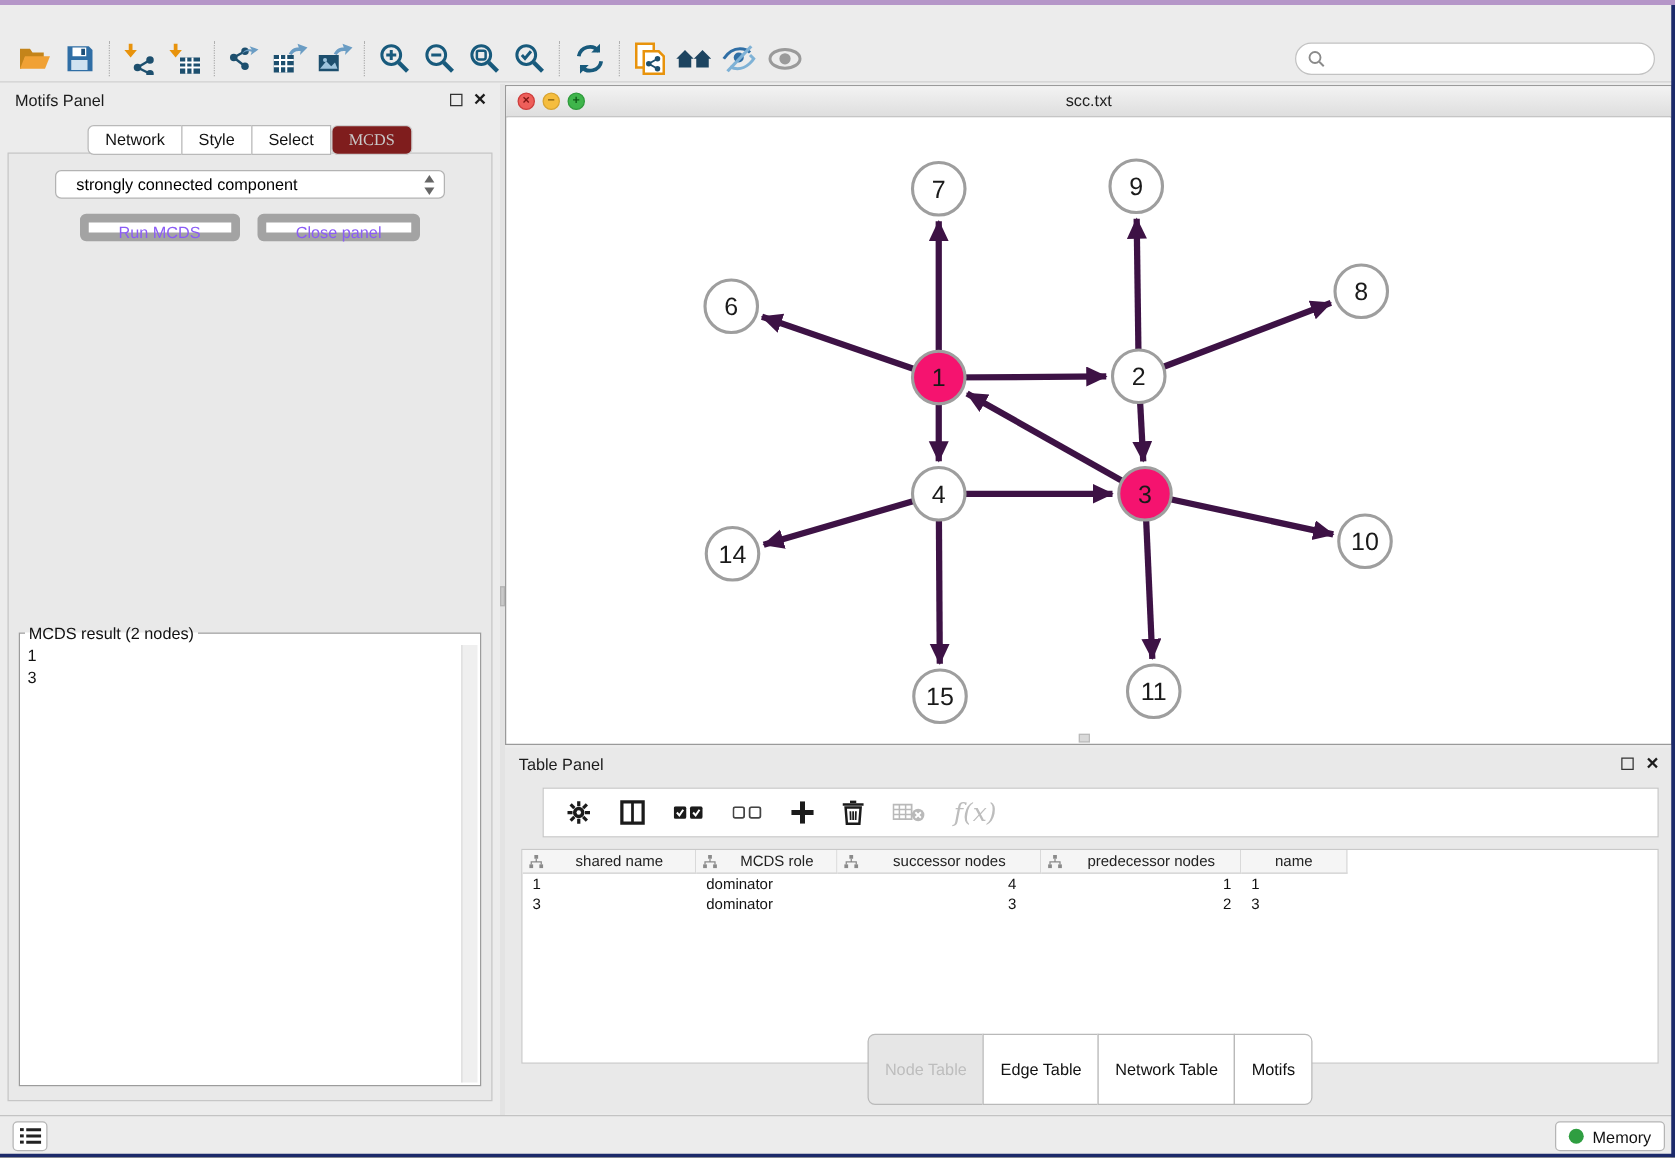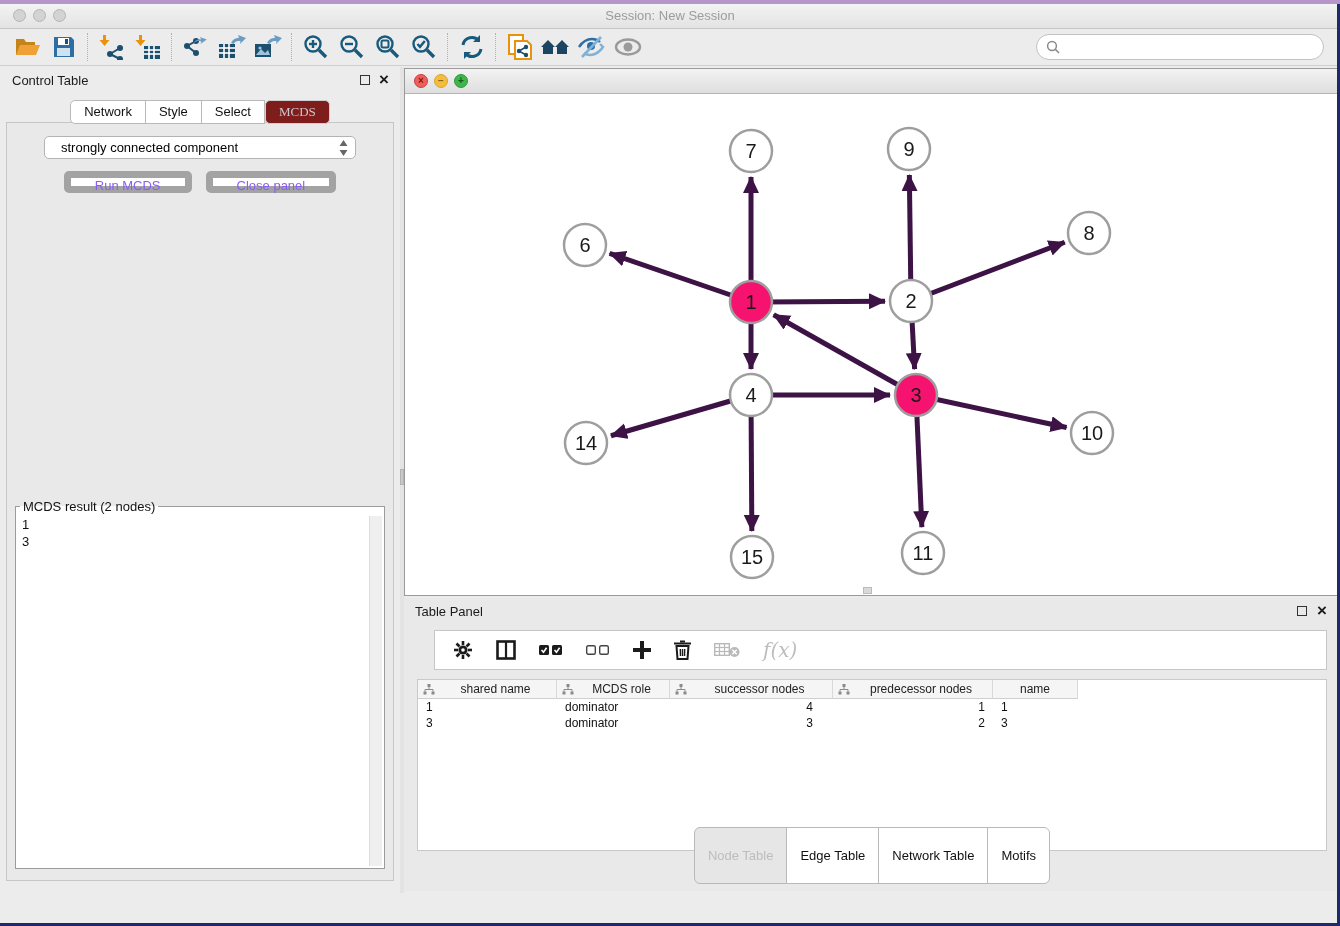--- a/index.html
+++ b/index.html
@@ -94,26 +94,20 @@
       border-radius:4px;display:flex;align-items:center;justify-content:center;cursor:pointer;box-sizing:border-box;}
   .sb-mem-btn{position:absolute;right:8px;top:4px;height:24px;background:#fff;border:1px solid #b5b5b5;border-radius:4px;
       display:flex;align-items:center;gap:7px;padding:0 10px;font-size:13px;color:#111;cursor:pointer;box-sizing:border-box;}
   .mem-dot{width:12px;height:12px;border-radius:50%;background:#2f9e41;}
 </style>
 </head>
 <body>
 
 <div id="app">
 
-  <div class="titlebar">
-    <span class="tl" style="left:13px"></span>
-    <span class="tl" style="left:33px"></span>
-    <span class="tl" style="left:53px"></span>
-    <span class="win-title">Session: New Session</span>
-  </div>
 
   <div class="toolbar">
     <span class="tb-icon">
       <svg width="28" height="24" viewBox="0 0 28 24">
           <path d="M2 4h8l2 3h9v4H6L3 20H2z" fill="#c4841a"></path>
           <path d="M6 10h20l-4 10H2z" fill="#f0a135"></path>
         </svg>
     </span>
     <span class="tb-icon">
       <svg width="24" height="24" viewBox="0 0 24 24">
@@ -267,21 +261,21 @@
           <circle cx="6" cy="6" r="4.4" fill="none" stroke="#8a8a8a" stroke-width="1.5"></circle>
           <line x1="9.4" y1="9.4" x2="13" y2="13" stroke="#8a8a8a" stroke-width="1.5"></line>
         </svg>
       <input type="text" placeholder="" style="">
     </div>
   </div>
 
   <div class="main">
 
     <div class="control-panel">
-      <span class="panel-header">Control Table</span>
+      <span class="panel-header">Motifs Panel</span>
       <span class="panel-float" style="right:30px"></span>
       <span class="panel-close" style="right:11px">×</span>
       <div id="cp-tabs">
           <div class="cp-tab">Network</div>
           <div class="cp-tab">Style</div>
           <div class="cp-tab">Select</div>
           <div class="cp-tab active">MCDS</div>
         </div>
       <div class="cp-body">
         <div class="select">
@@ -310,20 +304,21 @@
 
     <div class="divider">
         <div class="grip"></div>
       </div>
 
     <div class="network-frame">
       <div class="nf-titlebar">
         <span class="nf-light" style="left:9px;background:#ee5f5a;border:1px solid #ce3e3c;color:#7e1513">×</span>
         <span class="nf-light" style="left:29px;background:#f5bd3e;border:1px solid #d8a431;color:#8a6513">−</span>
         <span class="nf-light" style="left:49px;background:#3fb54b;border:1px solid #2f9b3c;color:#0f5c18">+</span>
+        <span class="nf-title">scc.txt</span>
       </div>
       <div class="nf-canvas">
         <svg id="graph-svg" width="932" height="501">
             <defs>
               <marker id="arrow" markerUnits="userSpaceOnUse" markerWidth="20" markerHeight="18" refX="16" refY="8" orient="auto">
                 <path d="M0,0 L17,8 L0,16 Z" fill="#3d1245"></path>
               </marker>
             </defs>
             <line x1="345" y1="208" x2="345" y2="83" stroke="#3d1245" stroke-width="5" marker-end="url(#arrow)"></line>
             <line x1="345" y1="208" x2="203.59069648289858" y2="159.44379337063384" stroke="#3d1245" stroke-width="5" marker-end="url(#arrow)"></line>
@@ -522,16 +517,36 @@
 
       <div id="tp-tabs">
           <div class="tp-tab active">Node Table</div>
           <div class="tp-tab">Edge Table</div>
           <div class="tp-tab">Network Table</div>
           <div class="tp-tab">Motifs</div>
         </div>
     </div>
   </div>
 
+  <div class="statusbar">
+    <div class="sb-left-btn">
+      <svg width="17" height="14" viewBox="0 0 17 14">
+          <g fill="#222">
+            <rect x="0" y="0.5" width="3" height="2.4"></rect>
+            <rect x="0" y="5.5" width="3" height="2.4"></rect>
+            <rect x="0" y="10.5" width="3" height="2.4"></rect>
+          </g>
+          <g stroke="#222" stroke-width="2.4">
+            <line x1="5" y1="1.7" x2="17" y2="1.7"></line>
+            <line x1="5" y1="6.7" x2="17" y2="6.7"></line>
+            <line x1="5" y1="11.7" x2="17" y2="11.7"></line>
+          </g>
+        </svg>
+    </div>
+    <div class="sb-mem-btn">
+      <span class="mem-dot"></span>
+      <span>Memory</span>
+    </div>
+  </div>
 
   <div class="edge-right"></div>
   <div class="edge-bottom"></div>
 </div>
 
 </body></html>

